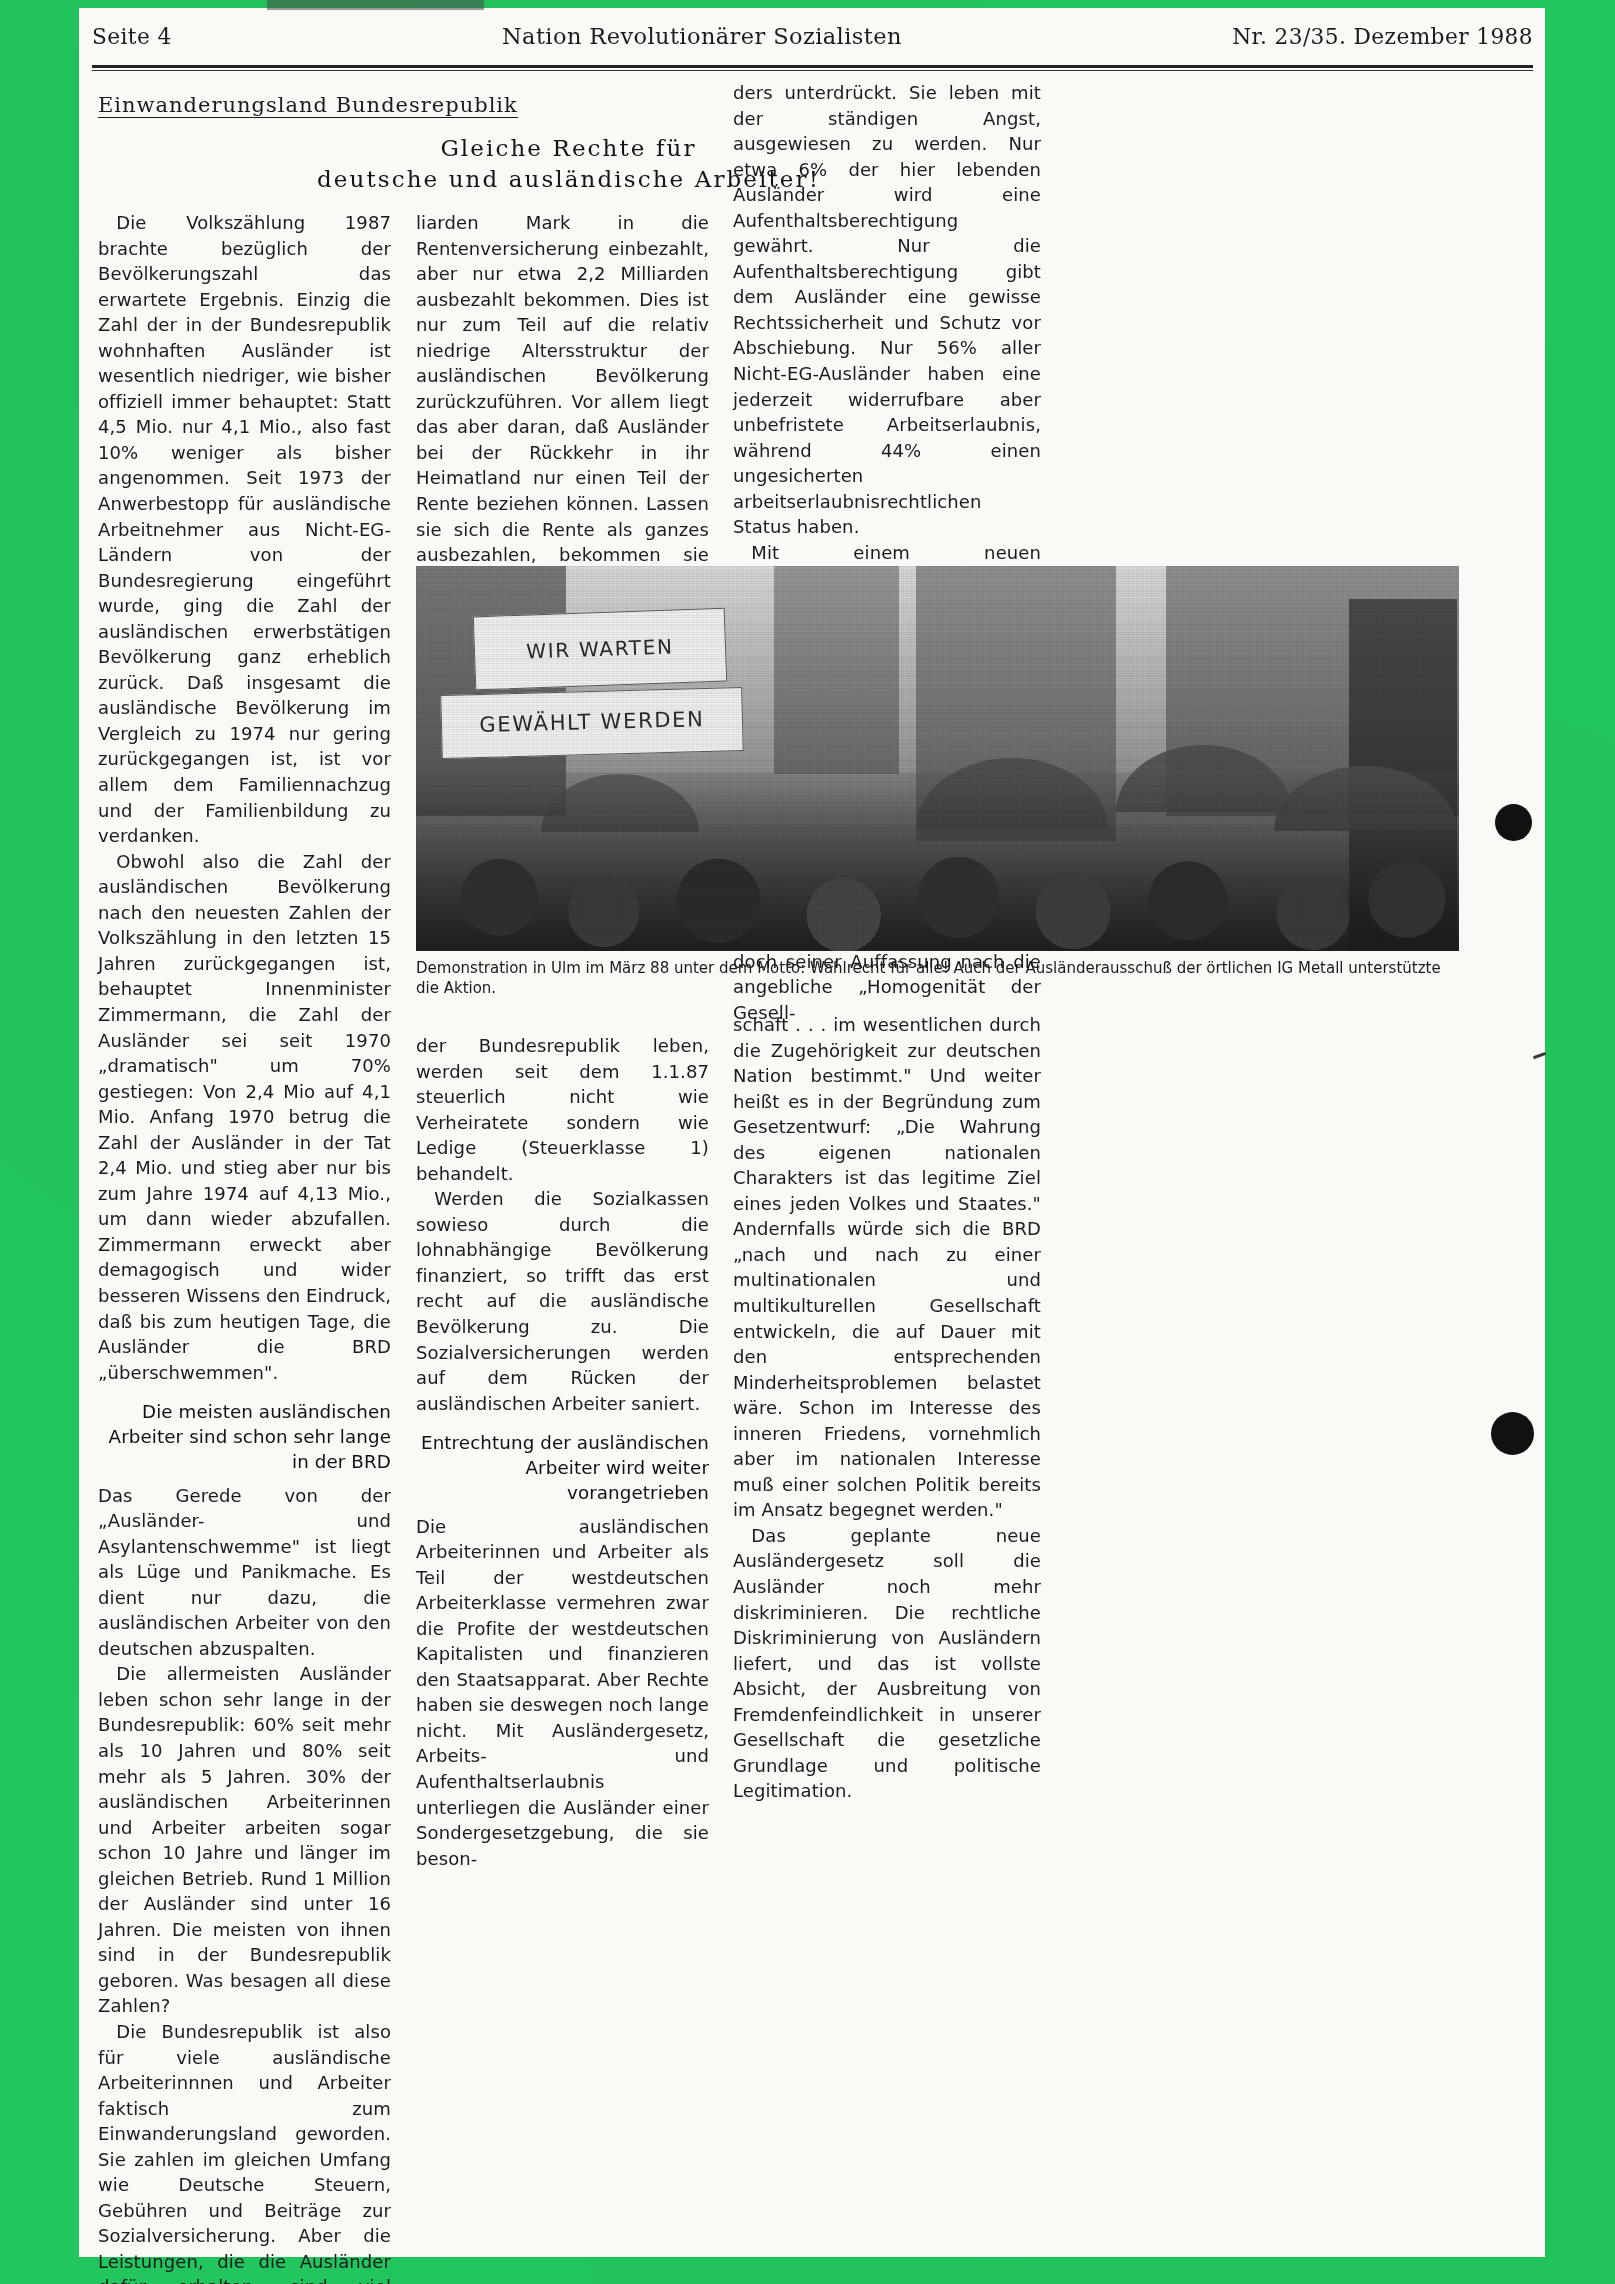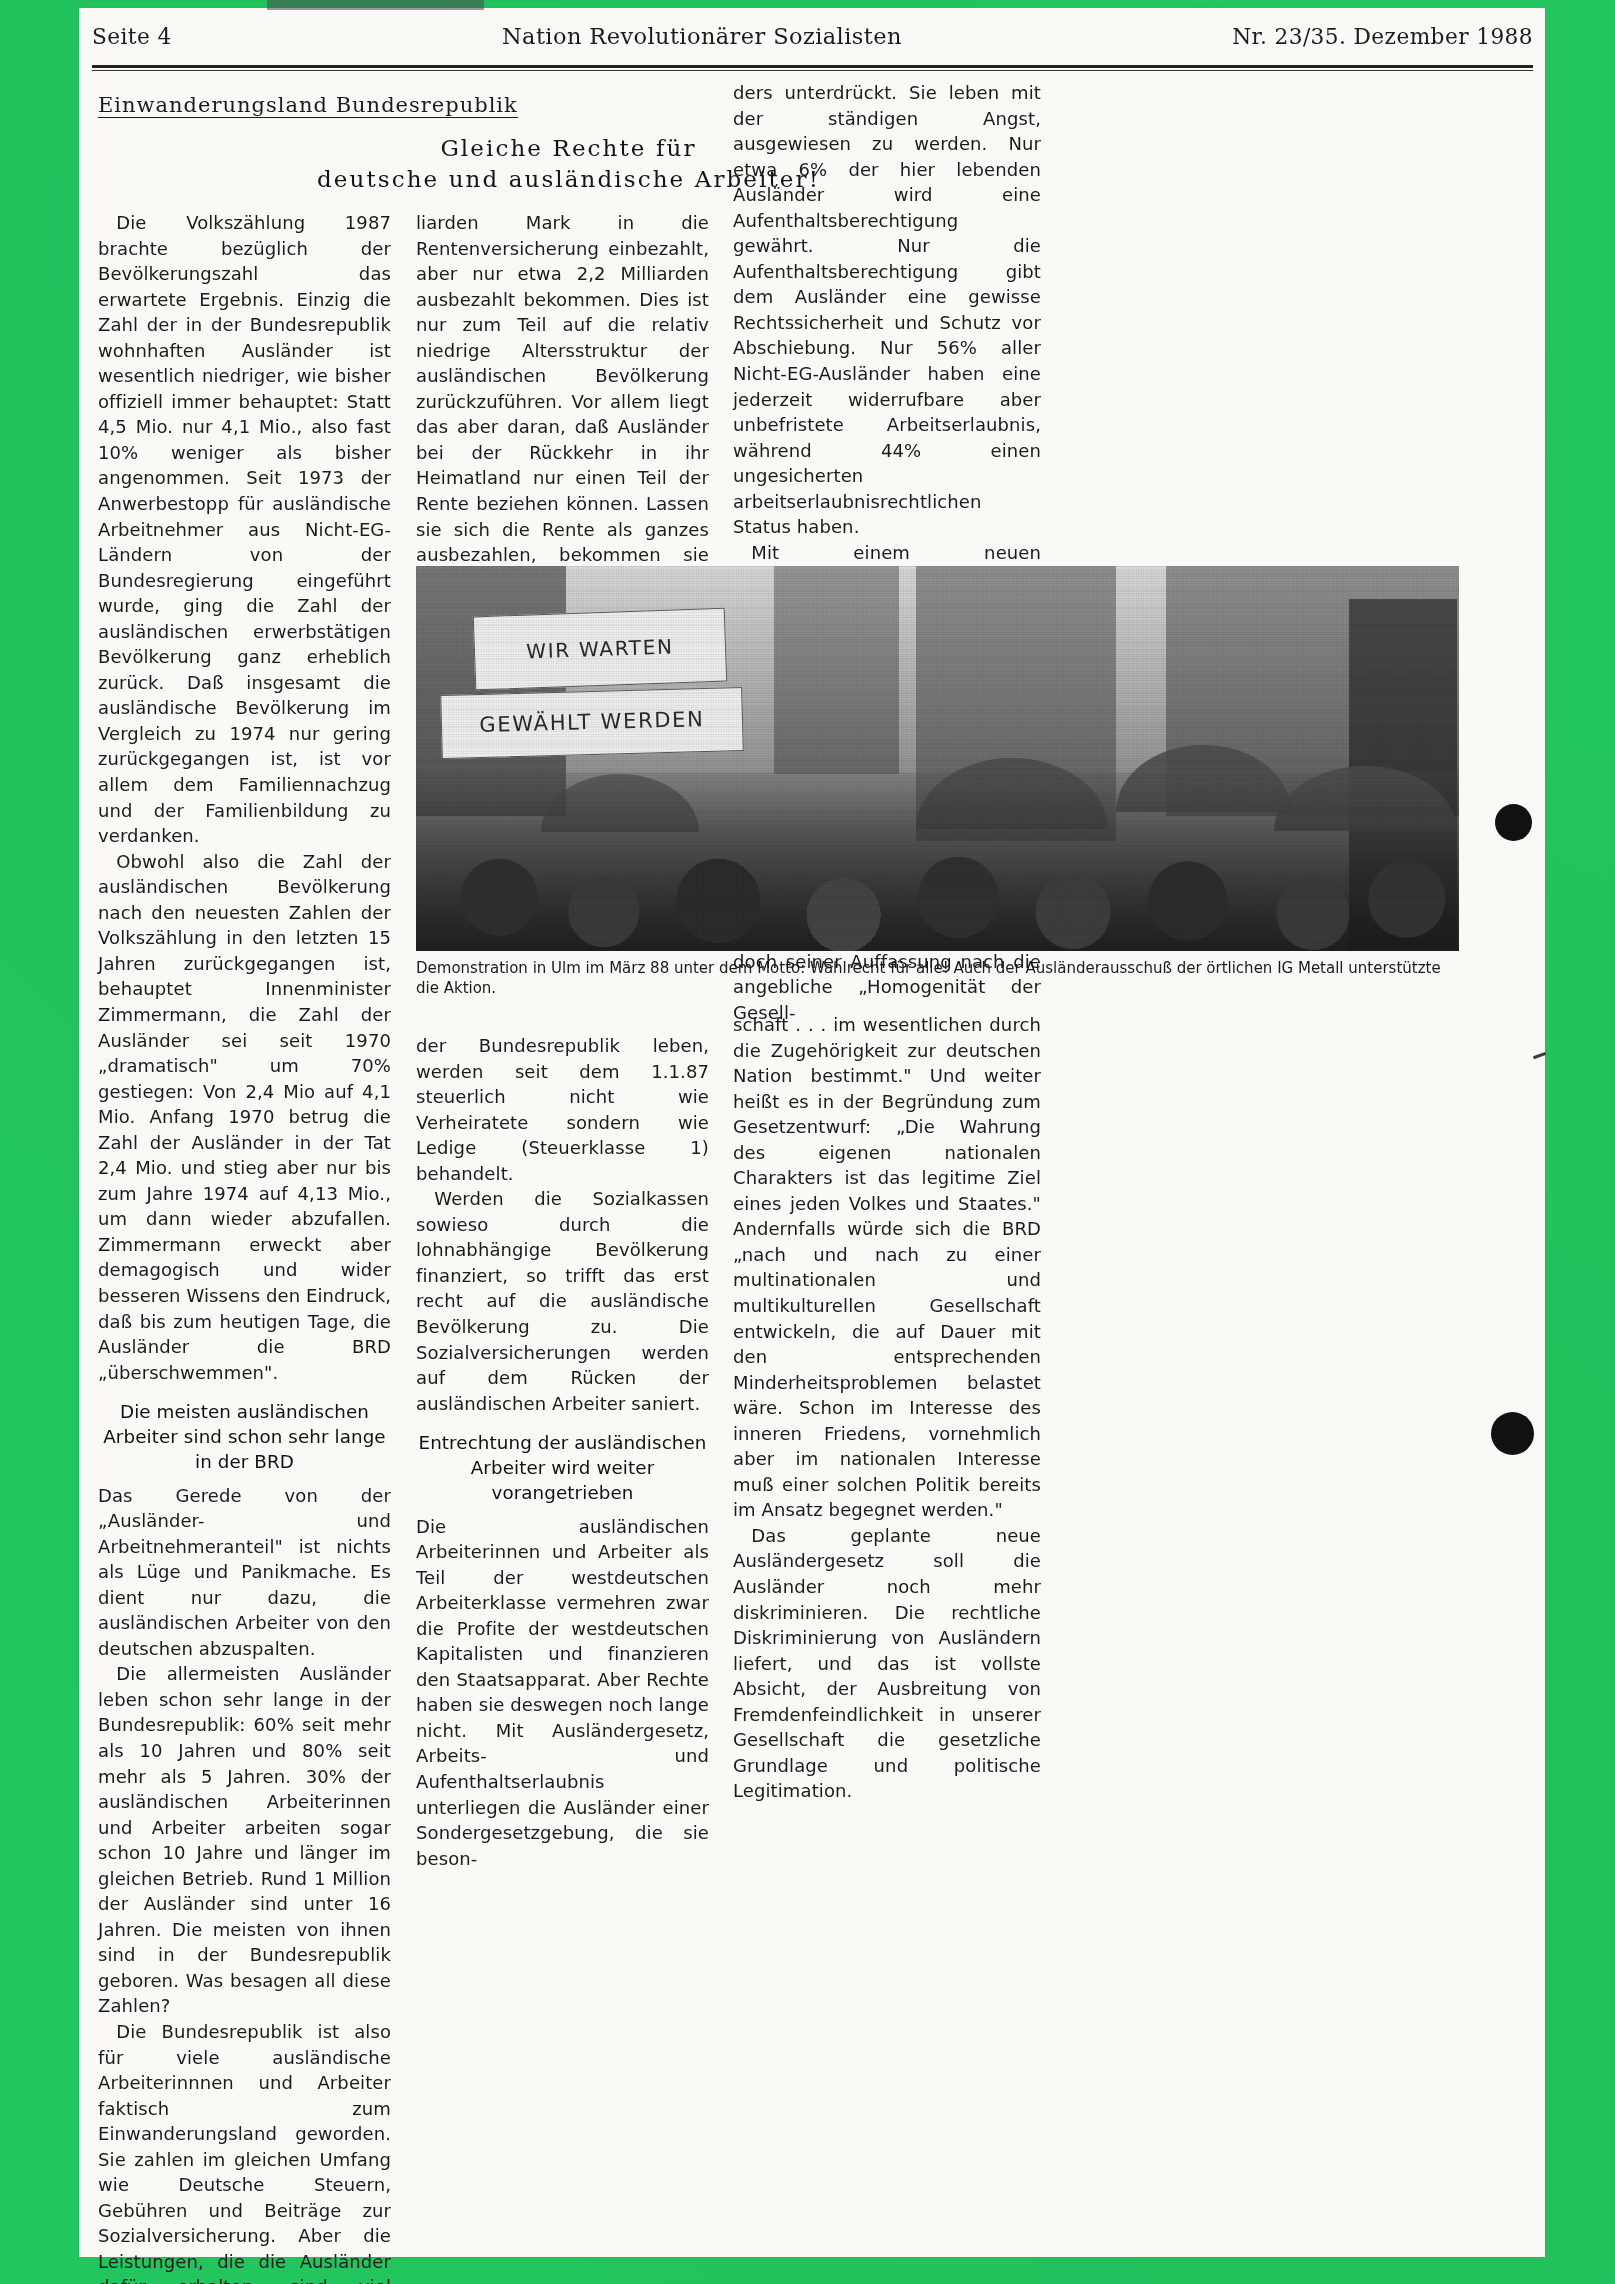--- a/index.html
+++ b/index.html
@@ -113,21 +113,21 @@
     letter-spacing: 0.1px;
   }
   .col p {
     margin: 0;
     text-indent: 18.3px;
   }
   .col p.noindent {
     text-indent: 0;
   }
   .subhead {
-    text-align: center;
+    text-align: right;
     font-size: 18.3px;
     line-height: 1.35;
     margin: 15px 0 8.3px 0;
     text-indent: 0 !important;
     color: #111;
   }
 
   #col1 { left: 98px; top: 210px;  width: 293px; }
   #col2 { left: 416px; top: 210px;  width: 293px; }
   #col3 { left: 733px; top: 80px;   width: 308px; }
@@ -251,21 +251,21 @@
   <div class="kicker">Einwanderungsland Bundesrepublik</div>
   <div class="headline">
     <div>Gleiche Rechte für</div>
     <div>deutsche und ausländische Arbeiter!</div>
   </div>
 
   <div class="col" id="col1">
     <p>Die Volkszählung 1987 brachte bezüglich der Bevölkerungszahl das erwartete Ergebnis. Einzig die Zahl der in der Bundesrepublik wohnhaften Ausländer ist wesentlich niedriger, wie bisher offiziell immer behauptet: Statt 4,5 Mio. nur 4,1 Mio., also fast 10% weniger als bisher angenommen. Seit 1973 der Anwerbestopp für ausländische Arbeitnehmer aus Nicht-EG-Ländern von der Bundesregierung eingeführt wurde, ging die Zahl der ausländischen erwerbstätigen Bevölkerung ganz erheblich zurück. Daß insgesamt die ausländische Bevölkerung im Vergleich zu 1974 nur gering zurückgegangen ist, ist vor allem dem Familiennachzug und der Familienbildung zu verdanken.</p>
     <p>Obwohl also die Zahl der ausländischen Bevölkerung nach den neuesten Zahlen der Volkszählung in den letzten 15 Jahren zurückgegangen ist, behauptet Innenminister Zimmermann, die Zahl der Ausländer sei seit 1970 „dramatisch" um 70% gestiegen: Von 2,4 Mio auf 4,1 Mio. Anfang 1970 betrug die Zahl der Ausländer in der Tat 2,4 Mio. und stieg aber nur bis zum Jahre 1974 auf 4,13 Mio., um dann wieder abzufallen. Zimmermann erweckt aber demagogisch und wider besseren Wissens den Eindruck, daß bis zum heutigen Tage, die Ausländer die BRD „überschwemmen".</p>
     <div class="subhead">Die meisten ausländischen Arbeiter sind schon sehr lange in der BRD</div>
-    <p class="noindent">Das Gerede von der „Ausländer- und Arbeitnehmeranteil" ist nichts als Lüge und Panikmache. Es dient nur dazu, die ausländischen Arbeiter von den deutschen abzuspalten.</p>
+    <p class="noindent">Das Gerede von der „Ausländer- und Asylantenschwemme" ist liegt als Lüge und Panikmache. Es dient nur dazu, die ausländischen Arbeiter von den deutschen abzuspalten.</p>
     <p>Die allermeisten Ausländer leben schon sehr lange in der Bundesrepublik: 60% seit mehr als 10 Jahren und 80% seit mehr als 5 Jahren. 30% der ausländischen Arbeiterinnen und Arbeiter arbeiten sogar schon 10 Jahre und länger im gleichen Betrieb. Rund 1 Million der Ausländer sind unter 16 Jahren. Die meisten von ihnen sind in der Bundesrepublik geboren. Was besagen all diese Zahlen?</p>
     <p>Die Bundesrepublik ist also für viele ausländische Arbeiterinnnen und Arbeiter faktisch zum Einwanderungsland geworden. Sie zahlen im gleichen Umfang wie Deutsche Steuern, Gebühren und Beiträge zur Sozialversicherung. Aber die Leistungen, die die Ausländer dafür erhalten, sind viel geringer. Sie werden regelrecht übers Ohr gehauen.</p>
 
   </div>
 
   <div class="col" id="col2">
     <p class="noindent">liarden Mark in die Rentenversicherung einbezahlt, aber nur etwa 2,2 Milliarden ausbezahlt bekommen. Dies ist nur zum Teil auf die relativ niedrige Altersstruktur der ausländischen Bevölkerung zurückzuführen. Vor allem liegt das aber daran, daß Ausländer bei der Rückkehr in ihr Heimatland nur einen Teil der Rente beziehen können. Lassen sie sich die Rente als ganzes ausbezahlen, bekommen sie nur den Arbeitnehmeranteil. Auch die Arbeitslosenkasse nehmen Ausländer nur sehr viel weniger in Anspruch, da sie bei längerem Bezug von Arbeitslosen- oder Sozialhilfe Ausweisung befürchten müssen. Auch bei der Steuer werden die ausländischen Lohnabhängigen benachteiligt. Ausländer, deren Ehepartner nicht in</p>
   </div>
 
   <div class="col" id="col3">

